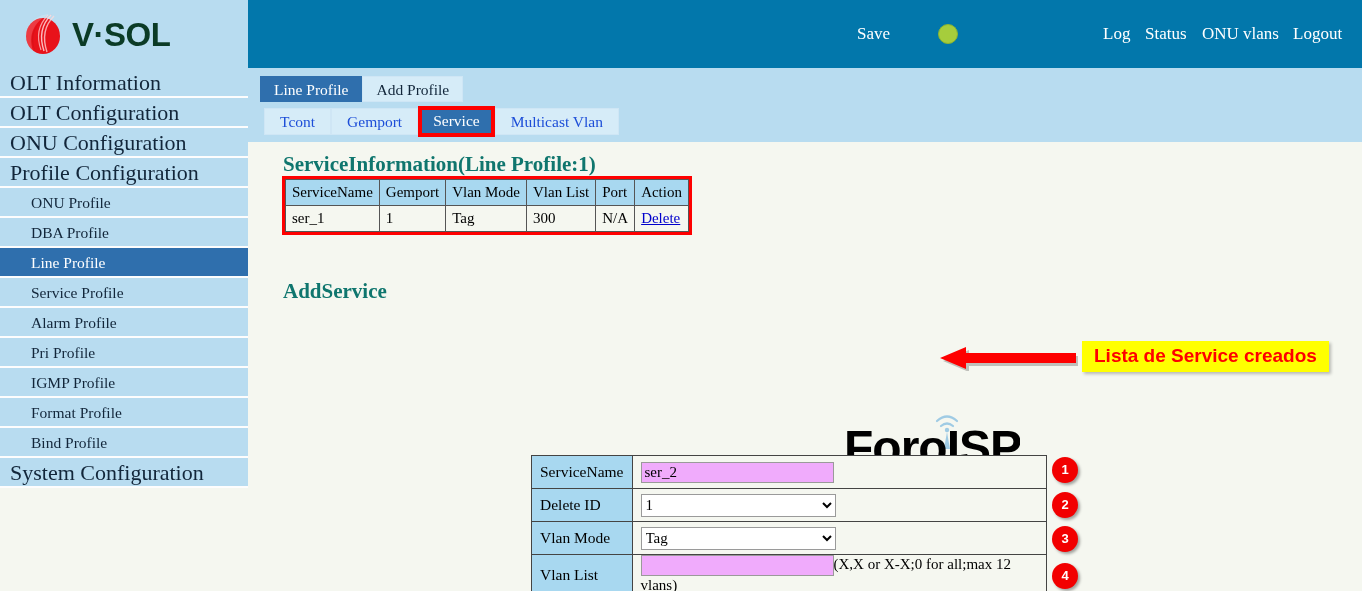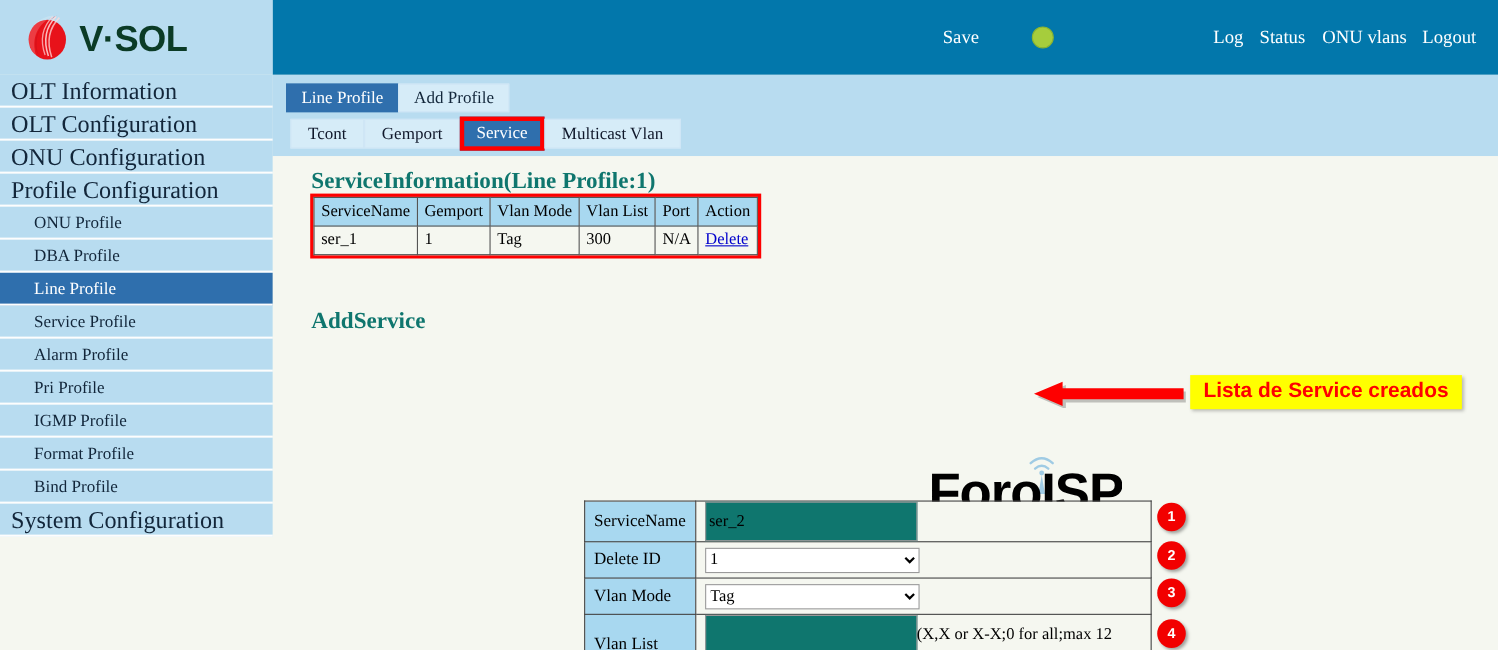--- a/index.html
+++ b/index.html
@@ -81,21 +81,21 @@
     border: 1px solid #cfe6f5;
     cursor: pointer; white-space: nowrap;
   }
   .tab-l1.active { background: #2f6fad; color: #ffffff; border-color: #2f6fad; }
 
   .tabrow2 { position: absolute; left: 16px; top: 40px; display: flex; }
   .tab-l2 {
     height: 27px; line-height: 26px;
     padding: 0 15px;
     font-size: 15.5px;
-    color: #0f172a;
+    color: #1d4ed8;
     background: #d6ecf8;
     border: 1px solid #cfe6f5;
     cursor: pointer; white-space: nowrap;
     position: relative;
   }
   .tab-l2.active {
     background: #2f6fad; color: #ffffff;
     border: 4px solid #fe0000;
     line-height: 21px; height: 31px; margin-top: -2px;
     padding: 0 11px;
@@ -173,23 +173,23 @@
     font-family: "Liberation Serif", serif;
     color: #000;
     padding: 0 8px;
     vertical-align: middle;
   }
   td.lbl { background: #a8d8f0; width: 92px; white-space: nowrap; }
   td.fld { background: #f5f7f0; }
   .txtin {
     font-family: "Liberation Serif", serif;
     font-size: 15px; color: #000;
-    height: 36px; width: 193px;
+    height: 21px; width: 193px;
     border: 1px solid #9a9a9a;
-    background: #0f766e;
+    background: #f0abfc;
     padding: 0 3px;
     vertical-align: middle;
   }
   .sel {
     font-family: "Liberation Serif", serif;
     font-size: 15px; color: #000;
     height: 23px; width: 195px;
     border: 1px solid #9a9a9a;
     background: #ffffff;
     vertical-align: middle;

